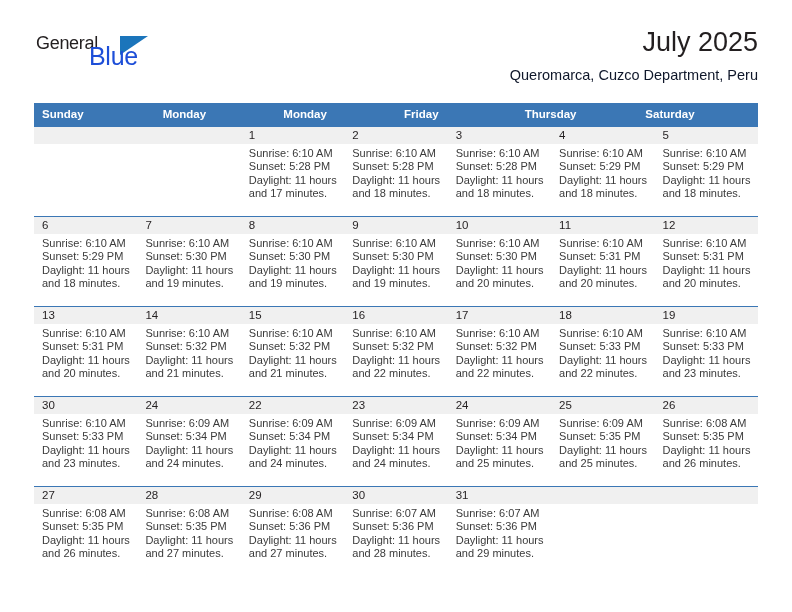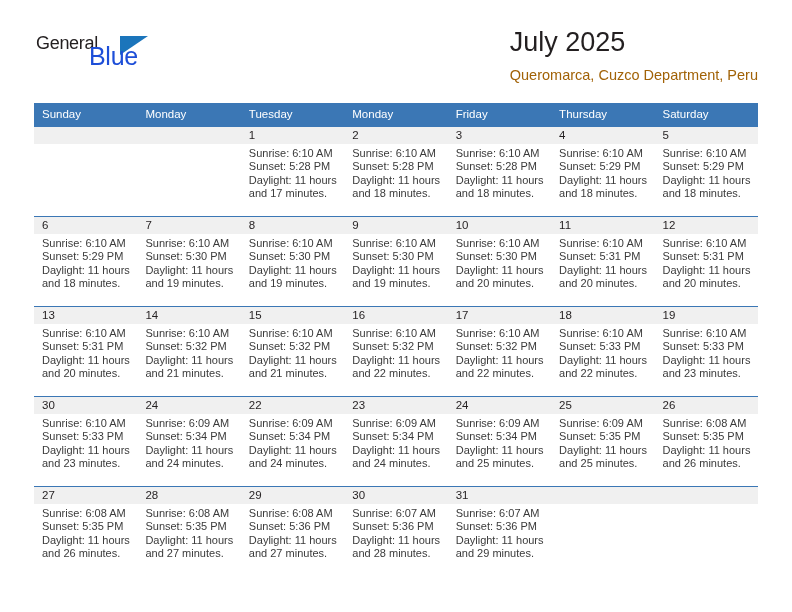--- a/index.html
+++ b/index.html
@@ -62,46 +62,47 @@
     font-size: 25px;
     letter-spacing: -0.3px;
     color: #1d4ed8;
     line-height: 1;
   }
 
   .titles {
     position: absolute;
     right: 0;
     top: 0;
-    text-align: left;
+    text-align: right;
   }
   .cal-title {
     font-size: 27px;
     color: #231f20;
     line-height: 1.1;
     white-space: nowrap;
   }
   .cal-subtitle {
     margin-top: 10px;
     font-size: 14.5px;
-    color: #a16207;
+    color: #0f172a;
     line-height: 1.1;
     white-space: nowrap;
   }
 
   
   .calendar {
     position: absolute;
     left: 34px;
     top: 103px;
     width: 724px;
   }
   .dow-row {
     display: flex;
     background: #3b77b5;
+    font-weight: bold;
   }
   .dow {
     flex: 1 1 0;
     box-sizing: border-box;
     padding: 5px 0 5px 8px;
     font-size: 11.5px;
     color: #ffffff;
     line-height: 1.2;
   }
 
@@ -161,21 +162,20 @@
       <div class="cal-title">July 2025</div>
       <div class="cal-subtitle">Queromarca, Cuzco Department, Peru</div>
     </div>
 
   </div>
 
   <div class="calendar">
     <div class="dow-row">
         <div class="dow">Sunday</div>
         <div class="dow">Monday</div>
-        <div class="dow">Tuesday</div>
         <div class="dow">Monday</div>
         <div class="dow">Friday</div>
         <div class="dow">Thursday</div>
         <div class="dow">Saturday</div>
       </div>
     <div class="weeks">
         <div class="week">
           <div class="day empty">
             <div class="day-num"></div>
           </div>

